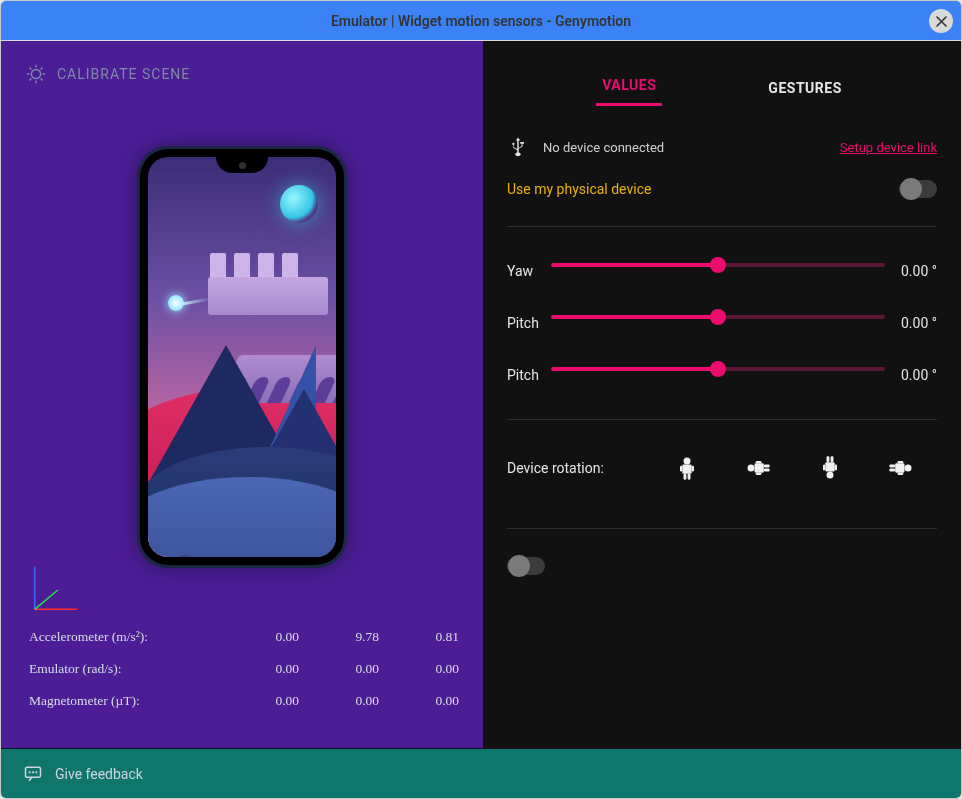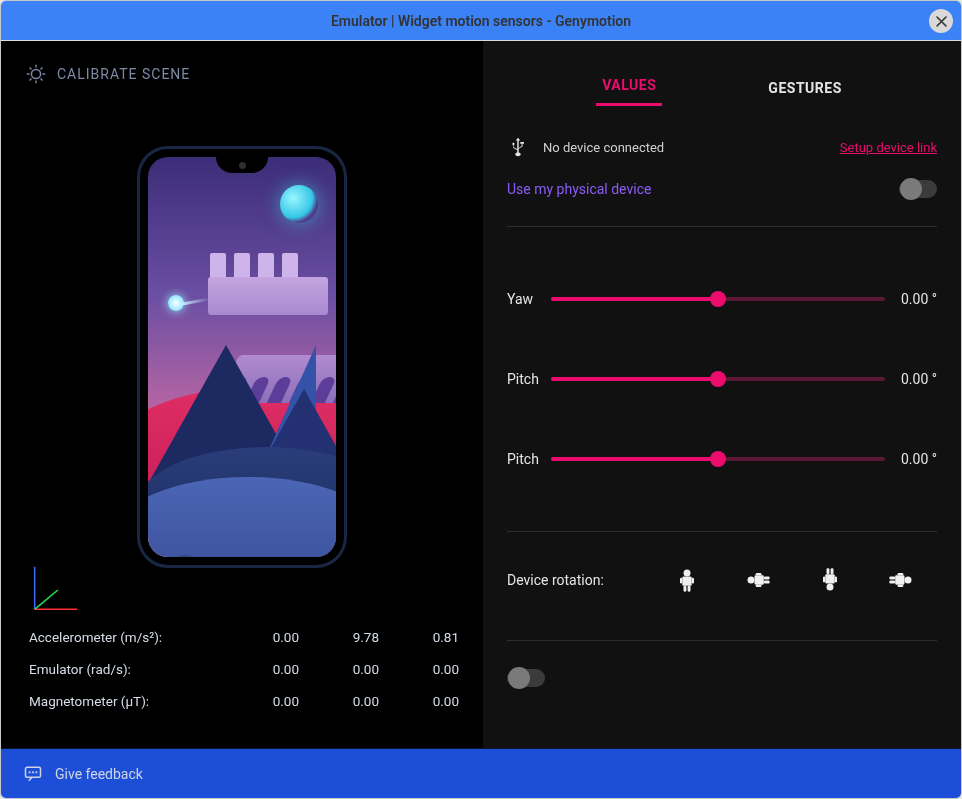--- a/index.html
+++ b/index.html
@@ -28,21 +28,21 @@
     background:#d9d9d9;
     display:flex; align-items:center; justify-content:center;
     font-size:14px; color:#333; cursor:pointer;
   }
   .content {
     flex:1; display:flex; background:#0f1a33; color:#b8c0d4;
   }
   
   .left {
     width:482px; display:flex; flex-direction:column;
-    background:#000000;
+    background:#4c1d95;
     position:relative;
     gap:8px;
   }
   .calibrate {
     display:flex; align-items:center; gap:10px;
     padding:22px 24px 0 24px;
     color:#7d89a6; letter-spacing:1px; font-size:14px;
   }
   .calibrate svg { stroke:#7d89a6; }
   .phone-wrap {
@@ -92,21 +92,21 @@
   .dune-back { position:absolute; bottom:30px; left:-40px; width:300px; height:140px; border-radius:50%;
                background:linear-gradient(#df2e65,#c31a54); }
   .dune-mid { position:absolute; bottom:-10px; right:-60px; width:260px; height:120px; border-radius:50%;
                background:linear-gradient(#2a3d7a,#1b2a5c); }
   .dune-front { position:absolute; bottom:-30px; left:-30px; width:260px; height:110px; border-radius:50%;
                background:linear-gradient(#4b66b6,#3a4f98); }
   .crater{position:absolute; width:18px; height:8px; border-radius:50%; background:rgba(0,0,20,.18);}.crater.c2{bottom:24px; left:58px}
   
   .axis { position:absolute; left:24px; top:520px; width:58px; height:58px; }
   
-  .sensor-table { margin:48px 24px 0 28px; }
+  .sensor-table { margin:48px 24px 0 28px;font-family:Liberation Serif, serif; }
   .sensor-table .row { display:flex; height:32px; align-items:center; color:#d7dde8; font-size:13.5px; }
   .sensor-table .label { flex:1; }
   .sensor-table .v { width:80px; text-align:right; }
   
   .right {
     flex:1; background:#111; color:#e5e5e5; display:flex; flex-direction:column;
     padding:0 0 0 0;
   }
   .tabs {
     display:flex; gap:100px; justify-content:center; align-items:flex-end;
@@ -115,45 +115,45 @@
   .tab {
     font-weight:700; font-size:14px; letter-spacing:0.5px; padding:8px 6px 10px; cursor:pointer; color:#e5e5e5;
   }
   .tab.active { color:#ec0c6e; border-bottom:3px solid #ec0c6e; }
   .panel { padding:0 24px; }
   .device-row { display:flex; align-items:center; justify-content:space-between; margin-top:30px; }
   .device-left { display:flex; align-items:center; gap:14px; color:#d0d0d0; font-size:13px; }
   .device-left svg { fill:#e5e5e5; }
   .setup-link { color:#ec0c6e; text-decoration:underline; font-size:13px; cursor:pointer;margin-left:11px; }
   .toggle-row { display:flex; align-items:center; justify-content:space-between;
-                margin-top:22px; font-size:14px; color:#8b5cf6; }
+                margin-top:22px; font-size:14px; color:#eab308; }
   .toggle {
     width:38px; height:18px; background:#3b3b3b; border-radius:10px; position:relative; cursor:pointer;
   }
   .toggle::after { content:""; position:absolute; left:1px; top:-2px; width:22px; height:22px;
     background:#7a7a7a; border-radius:50%; }
   .hr { height:1px; background:#2e2e2e; margin:28px 0; }
-  .slider-row { display:flex; align-items:center; gap:2px; margin:64px 0; }
+  .slider-row { display:flex; align-items:flex-start; gap:2px; margin:36px 0; }
   .slider-row .slabel { width:42px; font-size:14px; color:#e5e5e5; }
   .slider-row .sval { width:50px; text-align:right; font-size:14px; white-space:nowrap; }
   .slider {
     flex:1; height:4px; border-radius:3px; position:relative; cursor:pointer;
     background:linear-gradient(to right, #ec0c6e 0%, #ec0c6e 50%, #5d1736 50%, #5d1736 100%);
   }
   .slider .thumb {
     position:absolute; left:50%; top:50%; transform:translate(-50%,-50%);
     width:16px; height:16px; border-radius:50%; background:#ec0c6e;
   }
   .rotation-row { display:flex; align-items:center; gap:4px; margin-top:34px; }
   .rotation-row .rlabel { width:140px; font-size:14px; }
   .rot-icons { flex:1; display:flex; justify-content:space-around; }
   .rot-icon { width:28px; height:28px; fill:#f0f0f0; cursor:pointer; }
   
   .footer {
-    height:50px; background:#1d4ed8; border-top:1px solid #0a1228;
+    height:50px; background:#0f766e; border-top:1px solid #0a1228;
     display:flex; align-items:center; padding:0 22px; color:#cdd4e4;
   }
   .footer .fb { display:flex; align-items:center; gap:12px; font-size:14px; cursor:pointer; }
 </style>
 </head>
 <body>
 
 <div class="window">
   <div class="titlebar">
     <div class="title">Emulator | Widget motion sensors - Genymotion</div>

